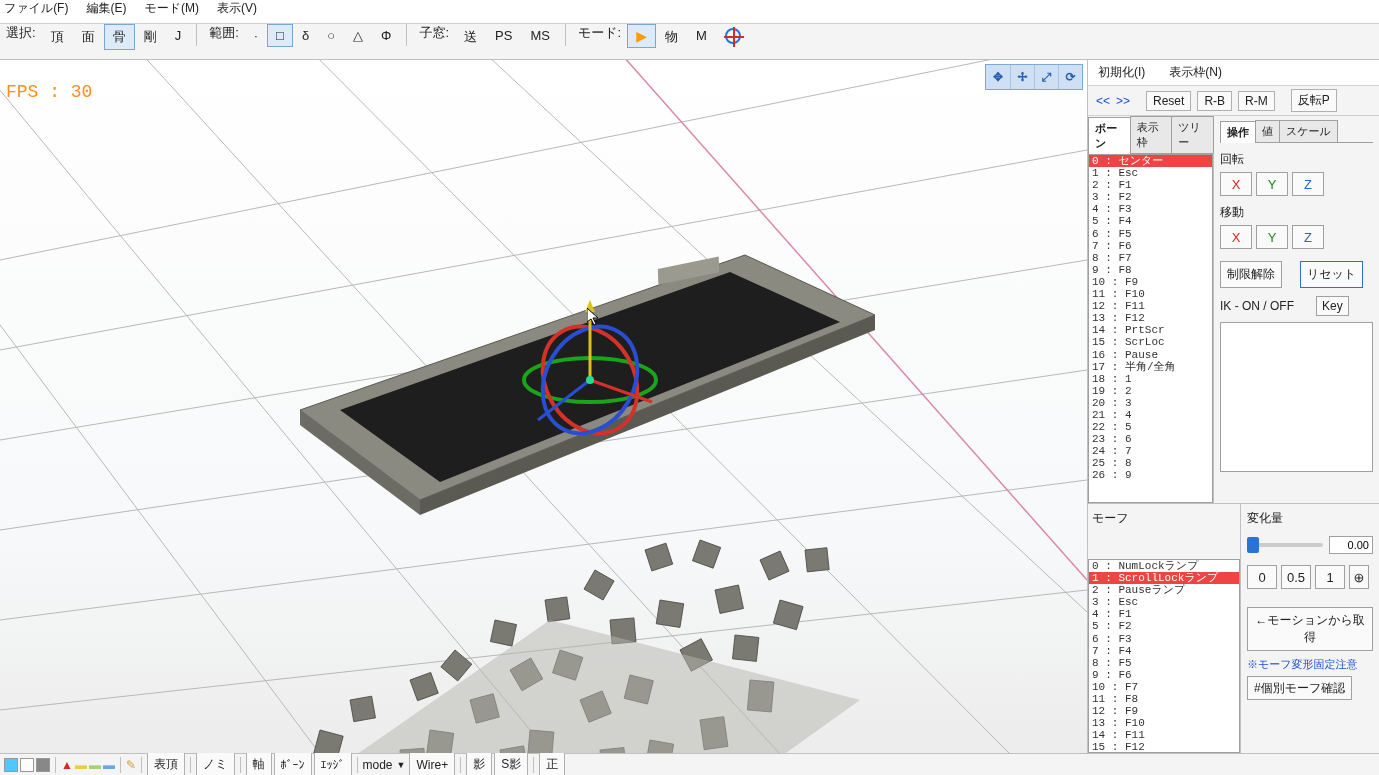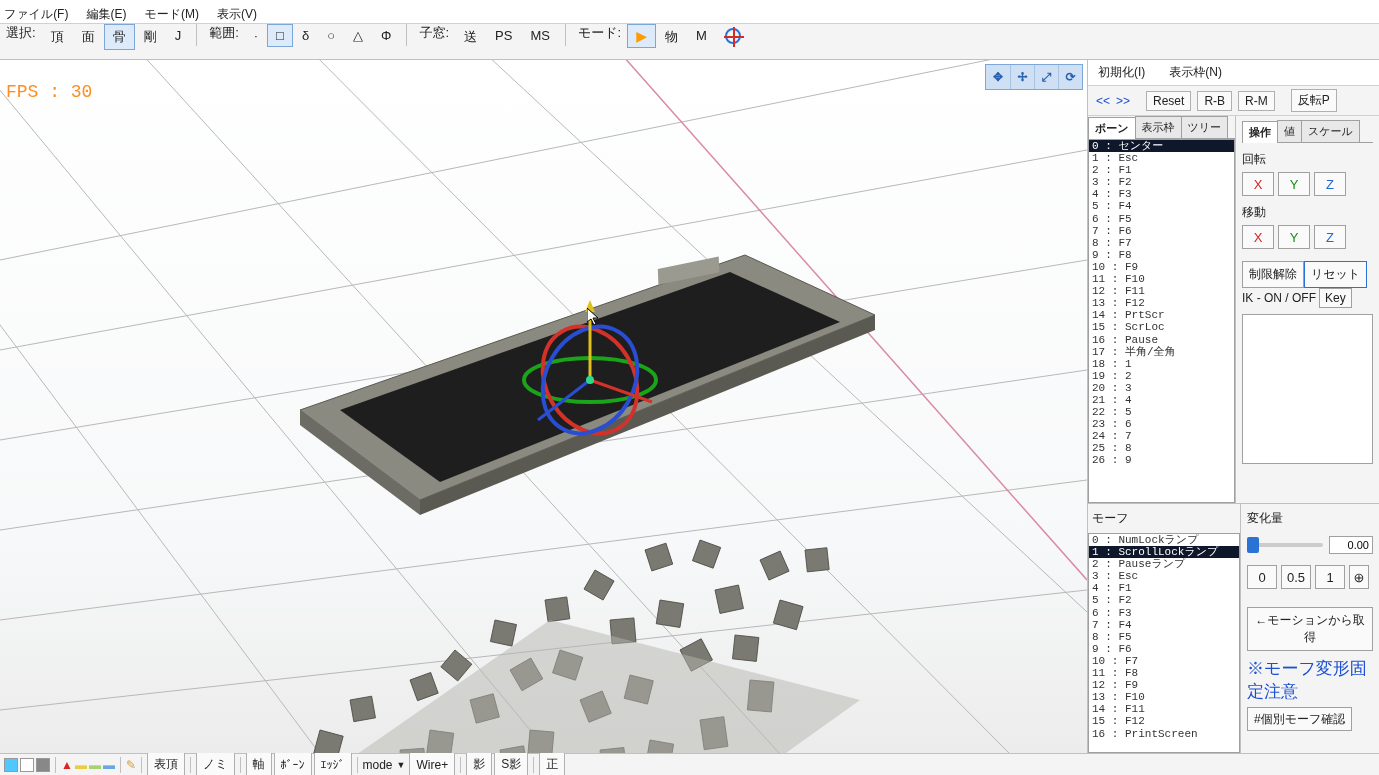--- a/index.html
+++ b/index.html
@@ -10,21 +10,21 @@
   width: 1379px;
   height: 775px;
   overflow: hidden;
   color: #222;
 }
 .menubar {
   background: #ffffff;
   border-bottom: 1px solid #d0d0d0;
   height: 24px;
   display: flex;
-  align-items: flex-end;
+  align-items: flex-start;
   padding-left: 4px;
   gap: 18px;
 }
 .menubar span { cursor: default; }
 .toolbar {
   background: #f4f4f4;
   border-bottom: 1px solid #c0c0c0;
   height: 36px;
   display: flex;
   align-items: flex-start;
@@ -86,65 +86,65 @@
 .sp-menubar {
   height: 26px; display:flex; align-items:center; gap: 24px;
   padding-left: 10px; background:#fff; border-bottom:1px solid #d0d0d0;
 }
 .sp-toolbar {
   height: 30px; display:flex;align-items:center; gap:6px;
   padding: 0 8px; border-bottom:1px solid #d0d0d0; font-size:12px;
 }
 .sp-toolbar .btn { border:1px solid #b0b0b0; background:#fafafa; padding:2px 6px; cursor:pointer; }
 .sp-body { display:flex; flex:1; overflow:hidden; }
-.sp-left { width: 148px; display:flex; flex-direction:column; border-right:1px solid #c0c0c0; }
+.sp-left { width: 126px; display:flex; flex-direction:column; border-right:1px solid #c0c0c0; }
 .sp-right { flex:1; padding:4px 6px; overflow:hidden; }
 
 .tabs { display:flex; border-bottom:1px solid #a0a0a0; }
 .tab {
   padding:3px 6px; font-size:11px; border:1px solid #a0a0a0;
   border-bottom:none; background:#e8e8e8; margin-right:-1px; cursor:pointer;
 }
 .tab.active { background:#fff; font-weight:bold; position:relative; top:1px; }
 
 .listbox {
   flex:1; border:1px solid #a0a0a0; background:#fff;
   overflow-y: scroll; font-size:11px; line-height:1.1;
   font-family:"MS Gothic","Courier New",monospace;
 }
 .listbox .li { padding:0 3px; white-space: nowrap; cursor:pointer; color:#333; }
-.listbox .li.sel { background:#0f172a; color:#fff; }
+.listbox .li.sel { background:#ef4444; color:#fff; }
 
 .group-title { font-size:12px; margin:2px 0 4px; }
 .btn-s {
   border:1px solid #a0a0a0; background:#fafafa;
   width:32px; height:24px; display:inline-flex; align-items:center; justify-content:center;
   cursor:pointer; font-size:13px;
 }
 .btn-s.red{color:#d22;} .btn-s.green{color:#1a8b1a;} .btn-s.blue{color:#226ad2;}
 .wide-btn {border:1px solid #a0a0a0;background:#fafafa;padding:4px 6px;cursor:pointer;font-size:12px;}
 
 .sp-morph { border-top:1px solid #c0c0c0; display:flex; height:250px; }
-.sp-morph .sp-left { width:153px; }
+.sp-morph .sp-left { width:153px;gap:26px; }
 .sp-morph .morph-right { flex:1; padding:4px 6px; }
 
 .slider-track { height:4px;background:#ccc;border-radius:2px;position:relative;margin:12px 0;}
 .slider-thumb { position:absolute;left:0;top:-6px;width:12px;height:16px;background:#2a72d4;border-radius:2px;cursor:pointer;}
 input.num { width:44px; border:1px solid #a0a0a0; padding:2px 3px; font-size:11px; text-align:right;}
 
 .statusbar {
   height:22px; background:#f4f4f4; border-top:1px solid #c0c0c0;
   display:flex; align-items:center; gap:2px; padding:0 4px; font-size:12px;
 }
 .sb-swatch{width:14px;height:14px;border:1px solid #999;}
 .sb-btn{border:1px solid #b0b0b0;background:#fafafa;padding:8px 6px;cursor:pointer;}
 .sb-sep{width:1px;height:16px;background:#c0c0c0;margin:0 3px;}
 
 .link-blue { color: #1a4fd1; cursor:pointer; }
-.note-blue { color: #1a4fd1; font-size:17px; margin-top:6px; }
+.note-blue { color: #1a4fd1; font-size:11px; margin-top:6px; }
 
 .cursor-arrow {
   position:absolute; width:16px; height:20px;
   pointer-events:none;
 }
 </style>
 </head>
 <body>
 
 <div class="menubar">
@@ -406,25 +406,25 @@
             <span class="btn-s red">X</span>
             <span class="btn-s green">Y</span>
             <span class="btn-s blue">Z</span>
           </div>
           <div class="group-title">移動</div>
           <div style="display:flex;gap:4px;margin-bottom:12px">
             <span class="btn-s red">X</span>
             <span class="btn-s green">Y</span>
             <span class="btn-s blue">Z</span>
           </div>
-          <div style="display:flex;gap:0;">
+          <div style="display:flex;gap:18px;margin-bottom:8px">
             <span class="wide-btn">制限解除</span>
             <span class="wide-btn" style="border-color:#2a72d4">リセット</span>
           </div>
-          <div style="display:flex;gap:3px;align-items:center;font-size:12px">
+          <div style="display:flex;gap:22px;align-items:center;font-size:12px">
             <span>IK - ON / OFF</span>
             <span class="wide-btn" style="padding:2px 5px">Key</span>
           </div>
           <div class="listbox" style="height:150px;margin-top:6px"></div>
         </div>
       </div>
     </div>
 
     <div class="sp-morph">
       <div class="sp-left">

